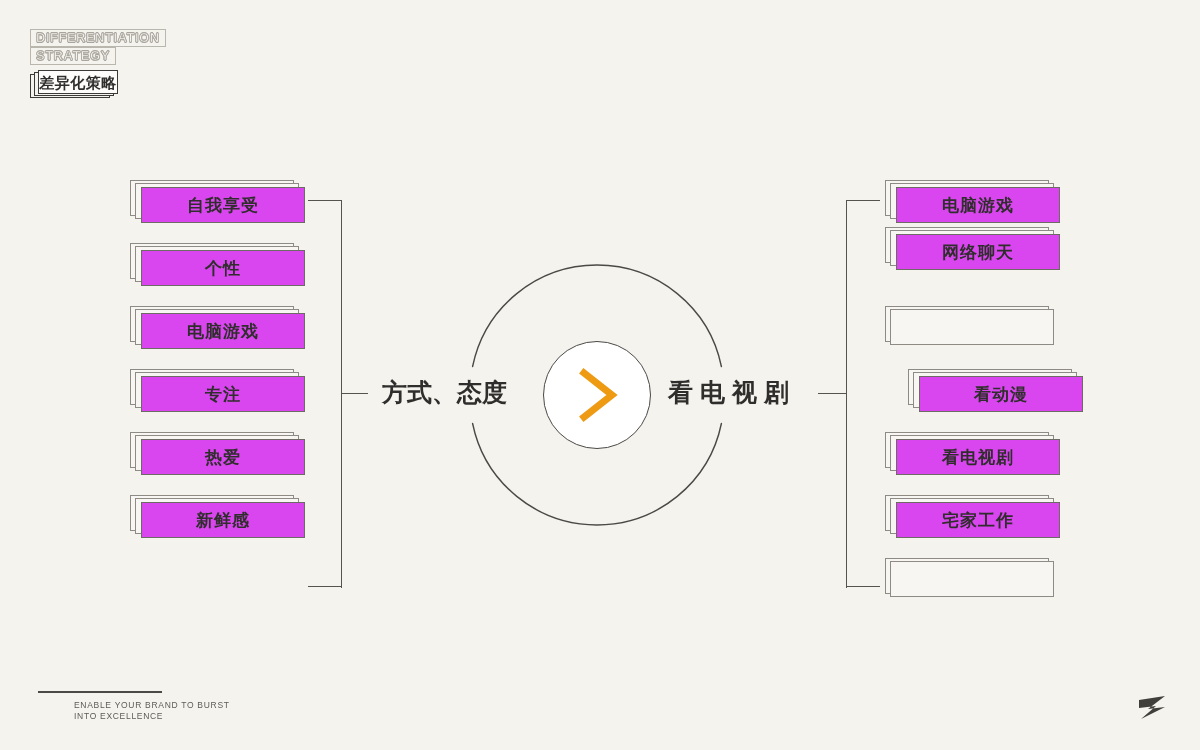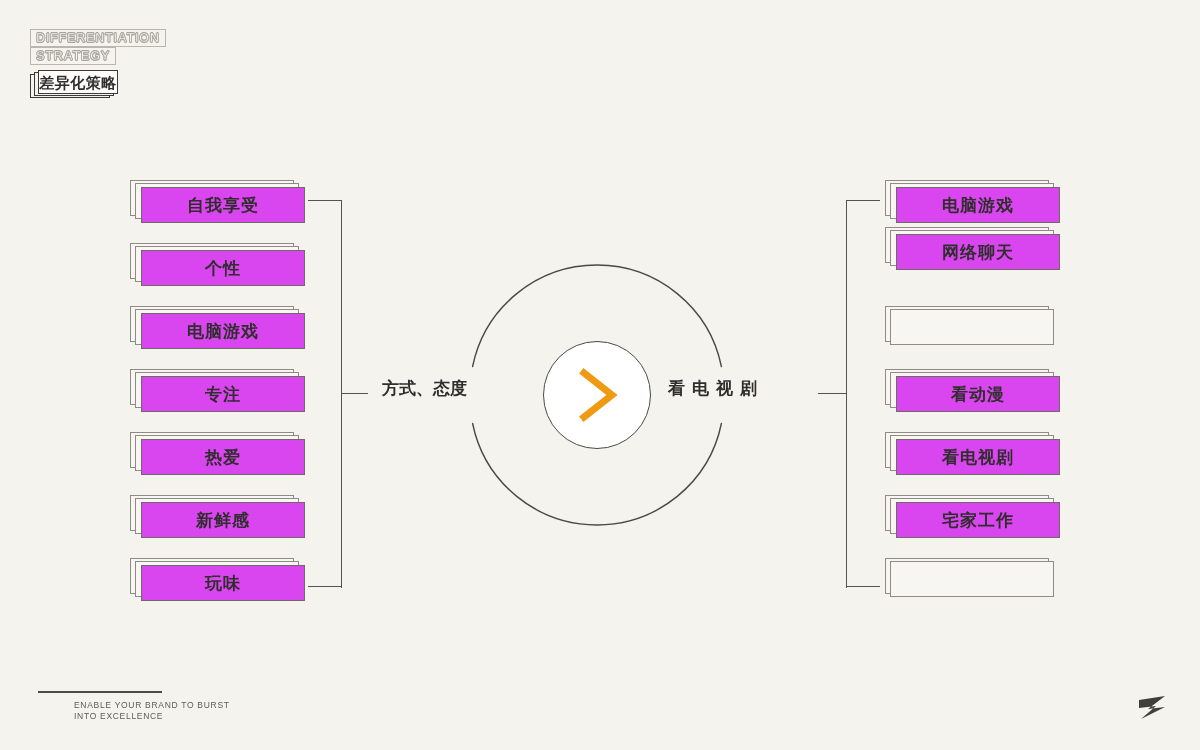--- a/index.html
+++ b/index.html
@@ -149,21 +149,21 @@
     justify-content: center;
   }
   .chevron {
     width: 46px;
     height: 56px;
   }
 
   
   .axis-label {
     position: absolute;
-    font-size: 17px;
+    font-size: 25px;
     font-weight: 700;
     color: #2f2e2c;
     line-height: 1;
     white-space: nowrap;
   }
   .axis-label.left  { left: 382px;  top: 380px; letter-spacing: 0px; }
   .axis-label.right { left: 668px;  top: 380px; letter-spacing: 7px; }
 
   
   .footer {
@@ -246,27 +246,20 @@
       <span class="chip-label">热爱</span>
     </div>
   </div>
   <div class="chip" style="left:130px; top:495px;">
     <div class="layer a"></div>
     <div class="layer b"></div>
     <div class="layer c">
       <span class="chip-label">新鲜感</span>
     </div>
   </div>
-  <div class="chip" style="left:130px; top:558px;">
-    <div class="layer a"></div>
-    <div class="layer b"></div>
-    <div class="layer c">
-      <span class="chip-label">玩味</span>
-    </div>
-  </div>
 
   <div class="bracket" style="left:308px; top:200px; width:60px; height:388px;">
     <div class="h" style="left:0px;  top:0px;   width:34px;"></div>
     <div class="v" style="left:33px; top:0px;   height:388px;"></div>
     <div class="h" style="left:33px; top:193px; width:27px;"></div>
     <div class="h" style="left:0px;  top:386px; width:34px;"></div>
   </div>
 
   <div class="bracket" style="left:818px; top:200px; width:62px; height:388px;">
     <div class="h" style="left:28px; top:0px;   width:34px;"></div>
@@ -302,21 +295,21 @@
     <div class="layer a"></div>
     <div class="layer b"></div>
     <div class="layer c">
       <span class="chip-label">网络聊天</span>
     </div>
   </div>
   <div class="chip" style="left:885px; top:306px;">
     <div class="layer a"></div>
     <div class="layer b"></div>
   </div>
-  <div class="chip" style="left:885px; top:369px;">
+  <div class="chip" style="left:908px; top:369px;">
     <div class="layer a"></div>
     <div class="layer b"></div>
     <div class="layer c">
       <span class="chip-label">看动漫</span>
     </div>
   </div>
   <div class="chip" style="left:885px; top:432px;">
     <div class="layer a"></div>
     <div class="layer b"></div>
     <div class="layer c">

